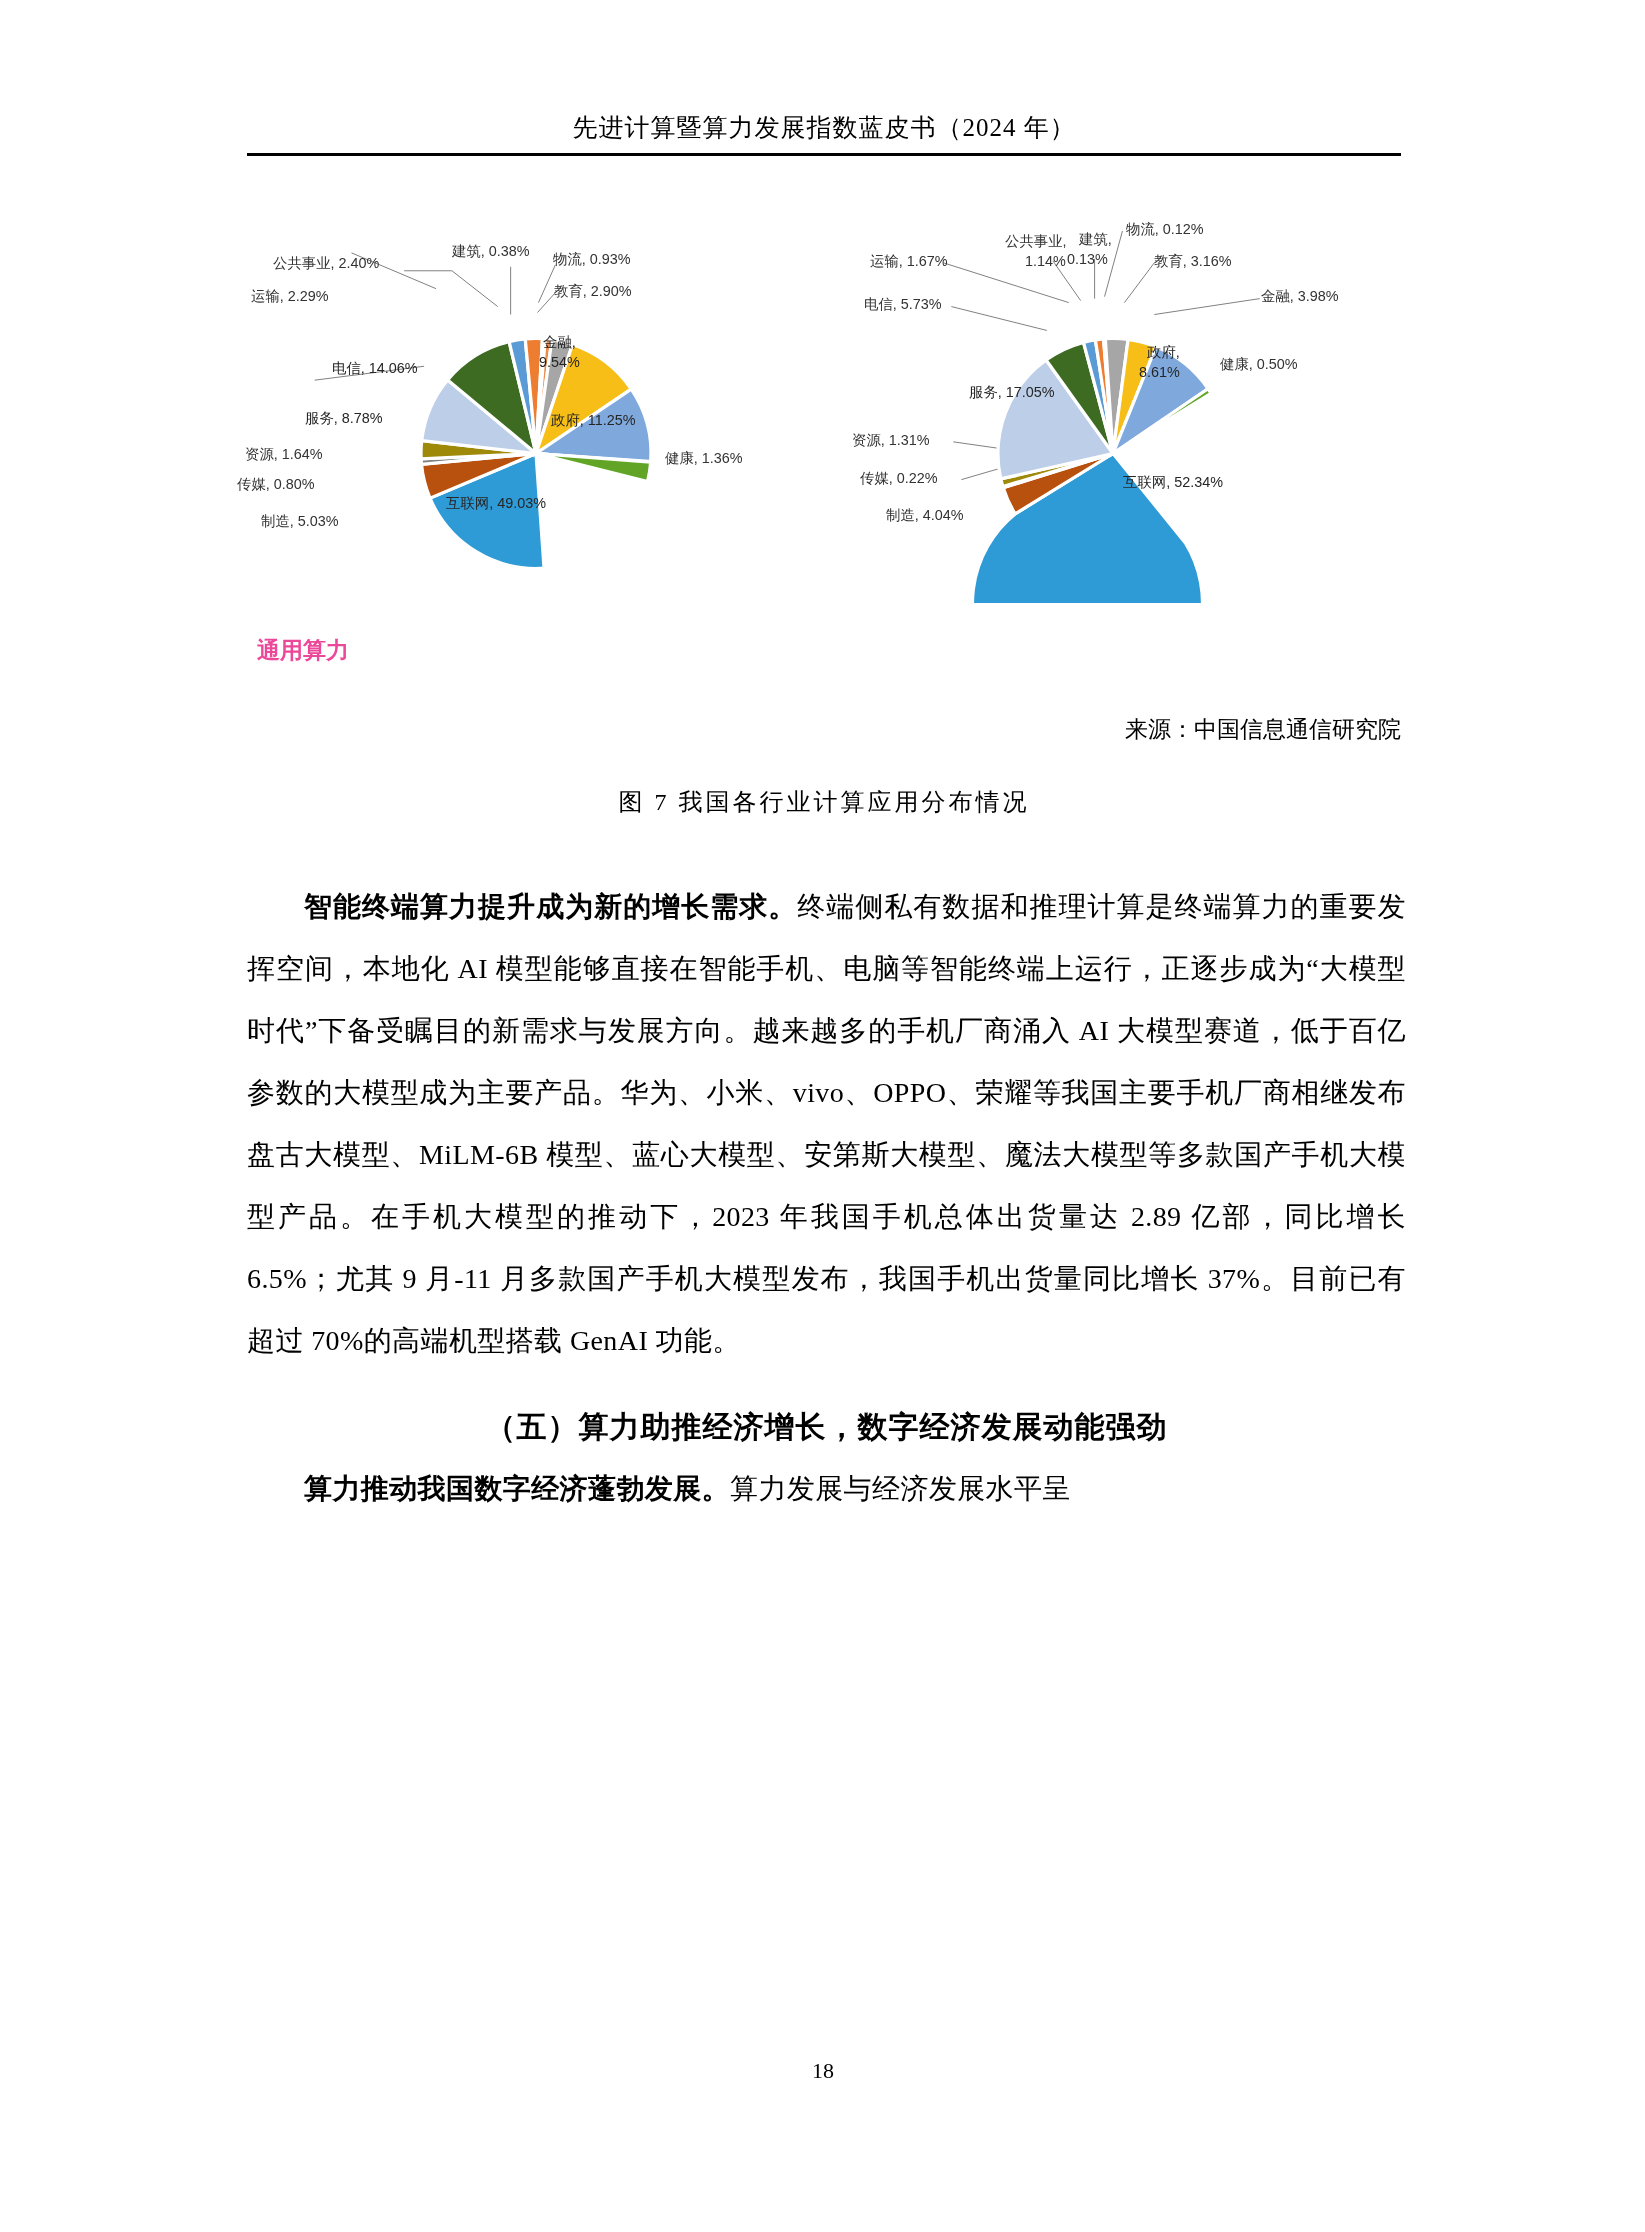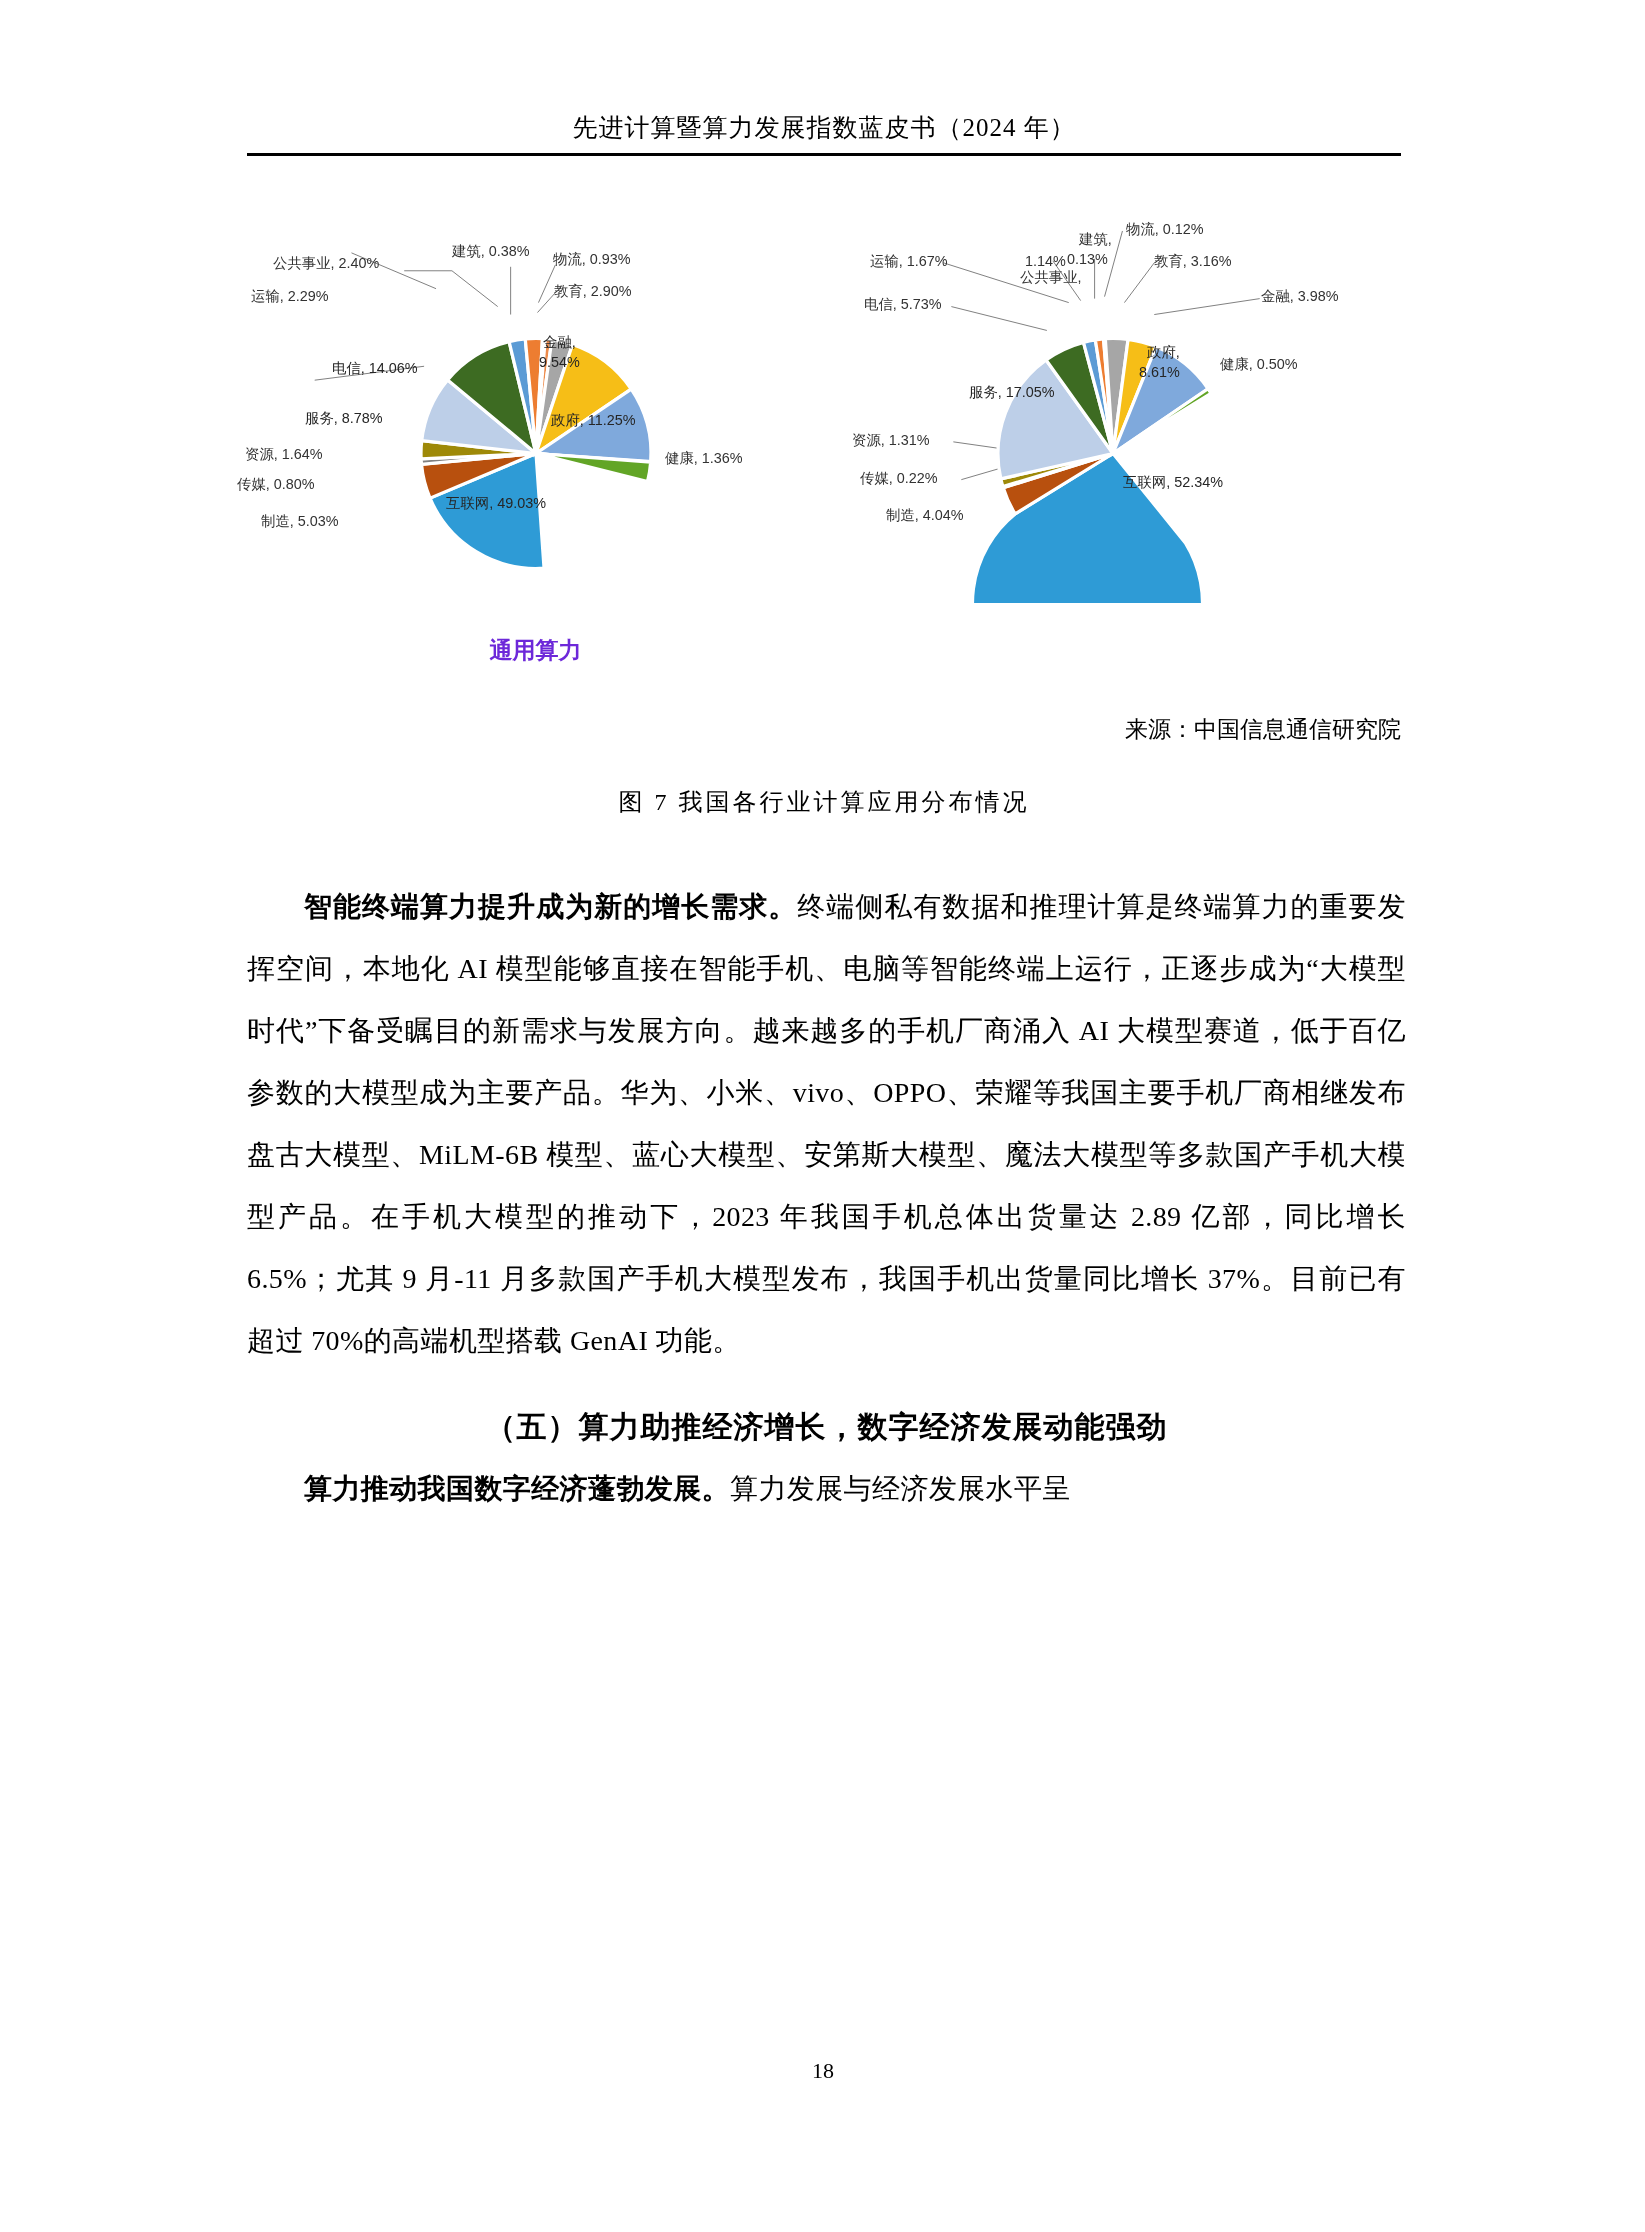--- a/index.html
+++ b/index.html
@@ -36,23 +36,23 @@
     position:absolute;top:0;width:557px;height:517px;
   }
   .chart.left{left:10px;}
   .chart.right{left:587px;}
   .pie-wrap{
     position:absolute;left:50%;top:119px;transform:translateX(-50%);
     width:299px;height:299px;
   }
   .pie-svg{display:block;}
   .chart-title{
-    position:absolute;left:0;right:0;top:450px;text-align:center;
+    position:absolute;left:0;right:0;top:450px;
     font-size:23px;font-family:"Liberation Sans","DejaVu Sans",sans-serif;
-    font-weight:600;color:#6d28d9;
+    font-weight:600;color:#ec4899;
   }
   .lbl{
     position:absolute;
     font-family:"Liberation Sans","DejaVu Sans",sans-serif;
     font-size:14.4px;
     color:#333;
     white-space:nowrap;
     line-height:1.18;
   }
   .lbl.in{color:#262626;}
@@ -220,21 +220,21 @@
 
             <path d="M0,0 L0.1310,-0.9914 A1,1 0 0,1 0.3736,-0.9276 Z" fill="#F6BE17"></path>
 
             <path d="M0,0 L0.3736,-0.9276 A1,1 0 0,1 0.8266,-0.5627 Z" fill="#7FA9DC"></path>
 
             <path d="M0,0 L0.8266,-0.5627 A1,1 0 0,1 0.8520,-0.5235 Z" fill="#62A526"></path>
           </g>
         </svg>
       </div>
 
-      <div class="lbl ctr" style="left:186px;top:48px;margin-top:36px;">公共事业,</div>
+      <div class="lbl ctr" style="left:171px;top:48px;">公共事业,</div>
       <div class="lbl ctr" style="left:191px;top:68px;">1.14%</div>
       <div class="lbl ctr" style="left:245px;top:46px;">建筑,</div>
       <div class="lbl ctr" style="left:233px;top:66px;">0.13%</div>
       <div class="lbl" style="left:292px;top:36px;">物流, 0.12%</div>
       <div class="lbl" style="left:36px;top:68px;">运输, 1.67%</div>
       <div class="lbl" style="left:320px;top:68px;">教育, 3.16%</div>
       <div class="lbl" style="left:427px;top:103px;">金融, 3.98%</div>
       <div class="lbl" style="left:30px;top:111px;">电信, 5.73%</div>
       <div class="lbl in" style="left:313px;top:159px;">政府,</div>
       <div class="lbl in" style="left:305px;top:179px;">8.61%</div>

